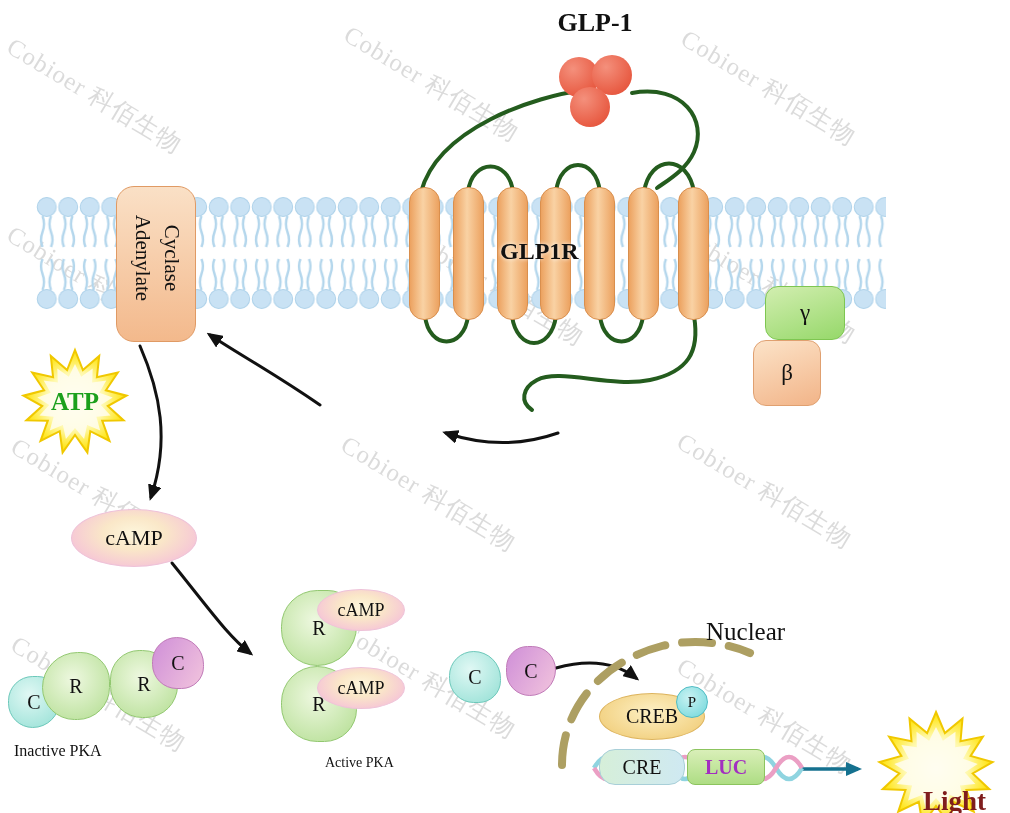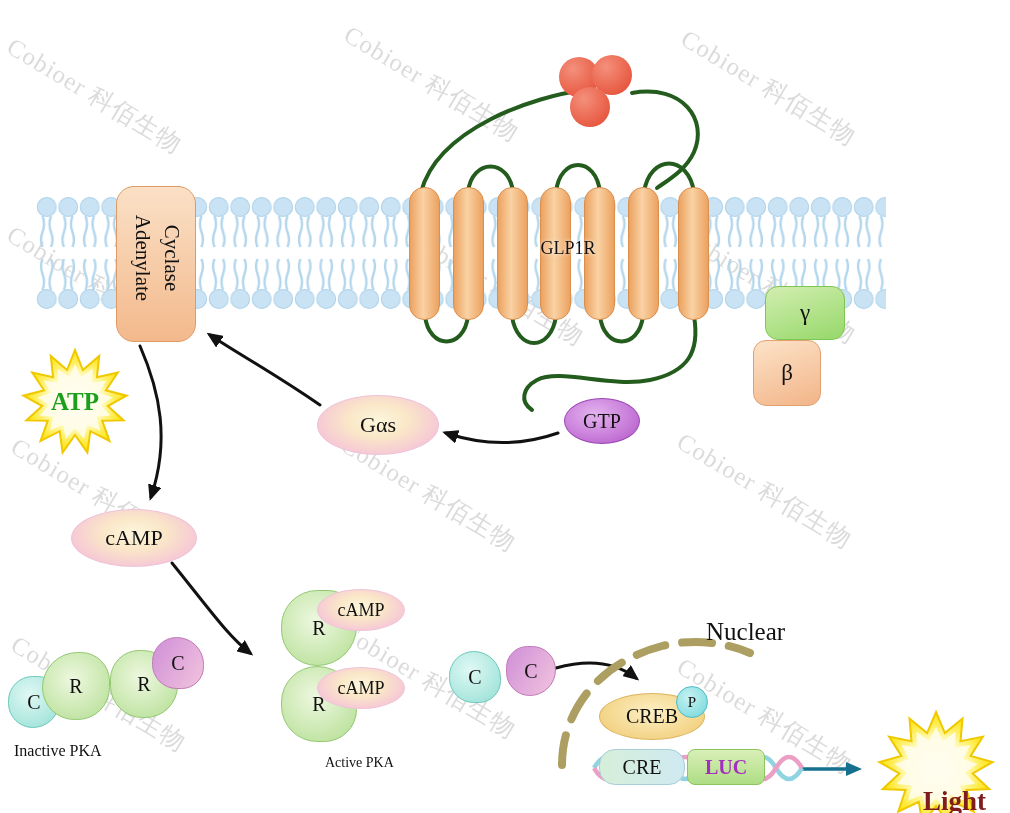--- a/index.html
+++ b/index.html
@@ -99,45 +99,43 @@
       <path d="M594,768 Q607,790 620,768 Q633,746 646,768 Q659,790 672,768 Q685,746 698,768 Q711,790 724,768 Q737,746 750,768 Q763,790 776,768 Q789,746 802,768" stroke="#eb9fc4"></path>
     </g>
 
     <polygon fill="url(#starGrad)" stroke="#f0c800" stroke-width="2" points="75.0,350.0 82.9,370.0 99.2,356.0 96.9,377.3 117.8,372.5 105.9,390.3 126.6,395.7 107.8,406.0 123.6,420.4 102.2,420.7 109.5,440.9 90.3,431.2 87.4,452.5 75.0,435.0 62.6,452.5 59.7,431.2 40.5,440.9 47.8,420.7 26.4,420.4 42.2,406.0 23.4,395.7 44.1,390.3 32.2,372.5 53.1,377.3 50.8,356.0 67.1,370.0"></polygon>
     <polygon fill="#fffdf0" stroke="none" opacity="0.85" points="75.0,364.0 81.2,376.8 92.7,368.4 92.2,382.5 106.3,380.4 99.3,392.8 112.7,397.4 100.8,405.1 110.5,415.5 96.4,416.8 100.2,430.4 87.1,425.0 84.1,438.9 75.0,428.0 65.9,438.9 62.9,425.0 49.8,430.4 53.6,416.8 39.5,415.5 49.2,405.1 37.3,397.4 50.7,392.8 43.7,380.4 57.8,382.5 57.3,368.4 68.8,376.8"></polygon>
 
     <polygon fill="url(#starGrad)" stroke="#f0c800" stroke-width="2" points="936.0,712.0 944.9,733.1 962.5,718.5 960.5,741.3 982.9,736.6 970.6,755.9 992.6,762.1 972.7,773.5 989.3,789.2 966.5,790.0 973.8,811.7 953.2,801.8 949.6,824.3 936.0,806.0 922.4,824.3 918.8,801.8 898.2,811.7 905.5,790.0 882.7,789.2 899.3,773.5 879.4,762.1 901.4,755.9 889.1,736.6 911.5,741.3 909.5,718.5 927.1,733.1"></polygon>
     <polygon fill="#fffdf0" stroke="none" opacity="0.85" points="936.0,727.0 942.9,740.8 955.5,731.8 955.2,747.3 970.6,745.1 963.1,758.7 977.7,763.9 964.8,772.5 975.3,783.9 959.9,785.5 963.9,800.4 949.5,794.7 946.1,809.8 936.0,798.0 925.9,809.8 922.5,794.7 908.1,800.4 912.1,785.5 896.7,783.9 907.2,772.5 894.3,763.9 908.9,758.7 901.4,745.1 916.8,747.3 916.5,731.8 929.1,740.8"></polygon>
   </svg>
 
+  <div class="label" style="left:540px;top:8px;width:110px;text-align:center;font-size:26px;font-weight:bold">GLP-1</div>
   <div class="ligand" style="left:559px;top:57px"></div>
   <div class="ligand" style="left:592px;top:55px"></div>
   <div class="ligand" style="left:570px;top:87px"></div>
 
   <div class="helix" style="left:409px"></div>
   <div class="helix" style="left:453px"></div>
   <div class="helix" style="left:497px"></div>
   <div class="helix" style="left:540px"></div>
   <div class="helix" style="left:584px"></div>
   <div class="helix" style="left:628px"></div>
   <div class="helix" style="left:678px"></div>
-  <div class="label" style="left:500px;top:238px;width:136px;text-align:center;font-size:18px;font-weight:normal;text-shadow:0 0 4px #fff">GLP1R</div>
+  <div class="label" style="left:500px;top:238px;width:136px;text-align:left;font-size:24px;font-weight:bold;text-shadow:0 0 4px #fff">GLP1R</div>
 
   <div class="shape box" style="left:116px;top:186px;width:80px;height:156px;border-radius:18px;
        background:linear-gradient(180deg,#fae0c6,#f3b98c);border:1px solid #e09a64"></div>
   <div class="label" style="left:83px;top:245px;width:120px;height:26px;line-height:26px;text-align:center;font-size:21px;transform:rotate(90deg)">Adenylate</div>
   <div class="label" style="left:112px;top:245px;width:120px;height:26px;line-height:26px;text-align:center;font-size:21px;transform:rotate(90deg)">Cyclase</div>
 
   <div class="shape box" style="left:765px;top:286px;width:80px;height:54px;font-size:23px;
        background:linear-gradient(160deg,#d2eeb0,#96d86a);border:1px solid #7ec651">γ</div>
   <div class="shape box" style="left:753px;top:340px;width:68px;height:66px;font-size:23px;
        background:linear-gradient(160deg,#fce3c8,#f2b488);border:1px solid #e0a070">β</div>
-  <div class="shape" style="left:564px;top:398px;width:74px;height:44px;border-radius:50%;font-size:20px;
-       background:radial-gradient(ellipse at 40% 35%,#e3b3ef,#c77ad8 60%,#ad55c4);border:1px solid #9a44b4">GTP</div>
-  <div class="shape pinkEllipse" style="left:317px;top:395px;width:120px;height:58px;font-size:22px">Gαs</div>
 
   <div class="label" style="left:35px;top:388px;width:80px;text-align:center;font-size:25px;font-weight:bold;color:#1ca01c">ATP</div>
   <div class="shape pinkEllipse" style="left:71px;top:509px;width:124px;height:56px;font-size:22px">cAMP</div>
 
   <div class="shape blobCyan" style="left:8px;top:676px;width:50px;height:50px;border-radius:50% 45% 55% 50%;font-size:20px">C</div>
   <div class="shape blobR" style="left:42px;top:652px;width:66px;height:66px;border-radius:55% 45% 50% 50%;font-size:20px">R</div>
   <div class="shape blobR" style="left:110px;top:650px;width:66px;height:66px;border-radius:45% 55% 50% 50%;font-size:20px">R</div>
   <div class="shape blobPurple" style="left:152px;top:637px;width:50px;height:50px;border-radius:50% 55% 45% 50%;font-size:20px">C</div>
   <div class="label" style="left:14px;top:742px;font-size:16px">Inactive PKA</div>
 

